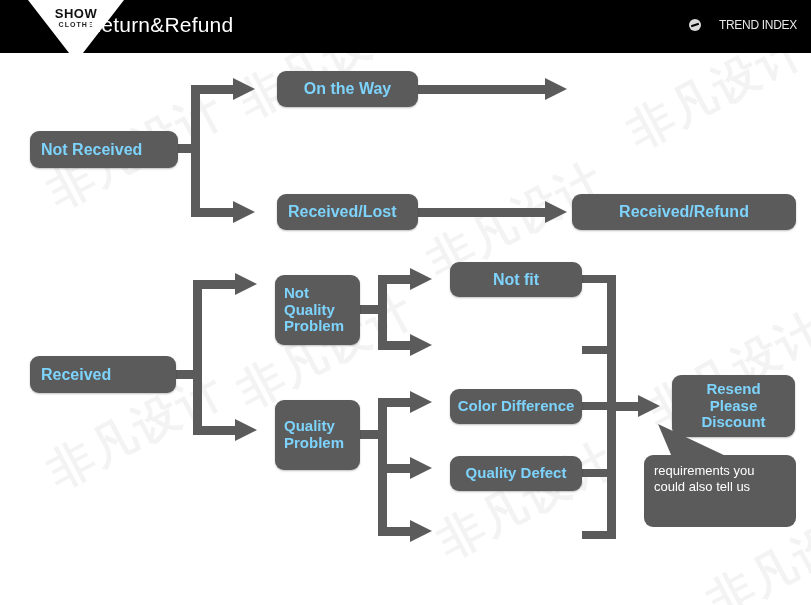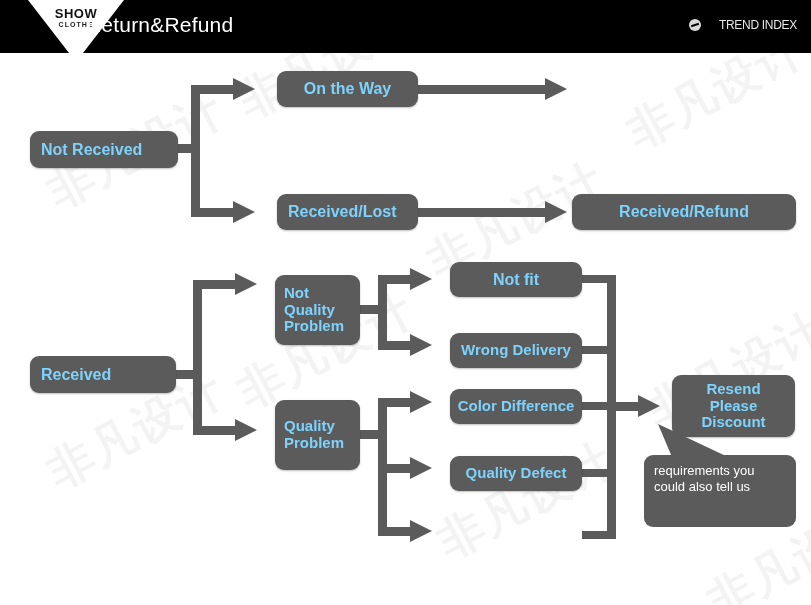--- a/index.html
+++ b/index.html
@@ -278,23 +278,20 @@
   <div class="seg" style="left:378px; top:398px; width:32px; height:9px;"></div>
   <div class="arrow-r" style="left:410px; top:391px;"></div>
   <div class="seg" style="left:378px; top:464px; width:32px; height:9px;"></div>
   <div class="arrow-r" style="left:410px; top:457px;"></div>
   <div class="seg" style="left:378px; top:527px; width:32px; height:9px;"></div>
   <div class="arrow-r" style="left:410px; top:520px;"></div>
 
   <div class="node" style="left:450px; top:262px; width:132px; height:35px; font-size:16px;">
     <span>Not fit</span>
   </div>
-  <div class="node" style="left:450px; top:333px; width:132px; height:35px; font-size:15px;">
-    <span>Wrong Delivery</span>
-  </div>
   <div class="node" style="left:450px; top:389px; width:132px; height:35px; font-size:15px;">
     <span>Color Difference</span>
   </div>
   <div class="node" style="left:450px; top:456px; width:132px; height:35px; font-size:15px;">
     <span>Quality Defect</span>
   </div>
 
   <div class="seg" style="left:582px; top:275px; width:33px; height:8px;"></div>
   <div class="seg" style="left:582px; top:346px; width:33px; height:8px;"></div>
   <div class="seg" style="left:582px; top:402px; width:33px; height:8px;"></div>

